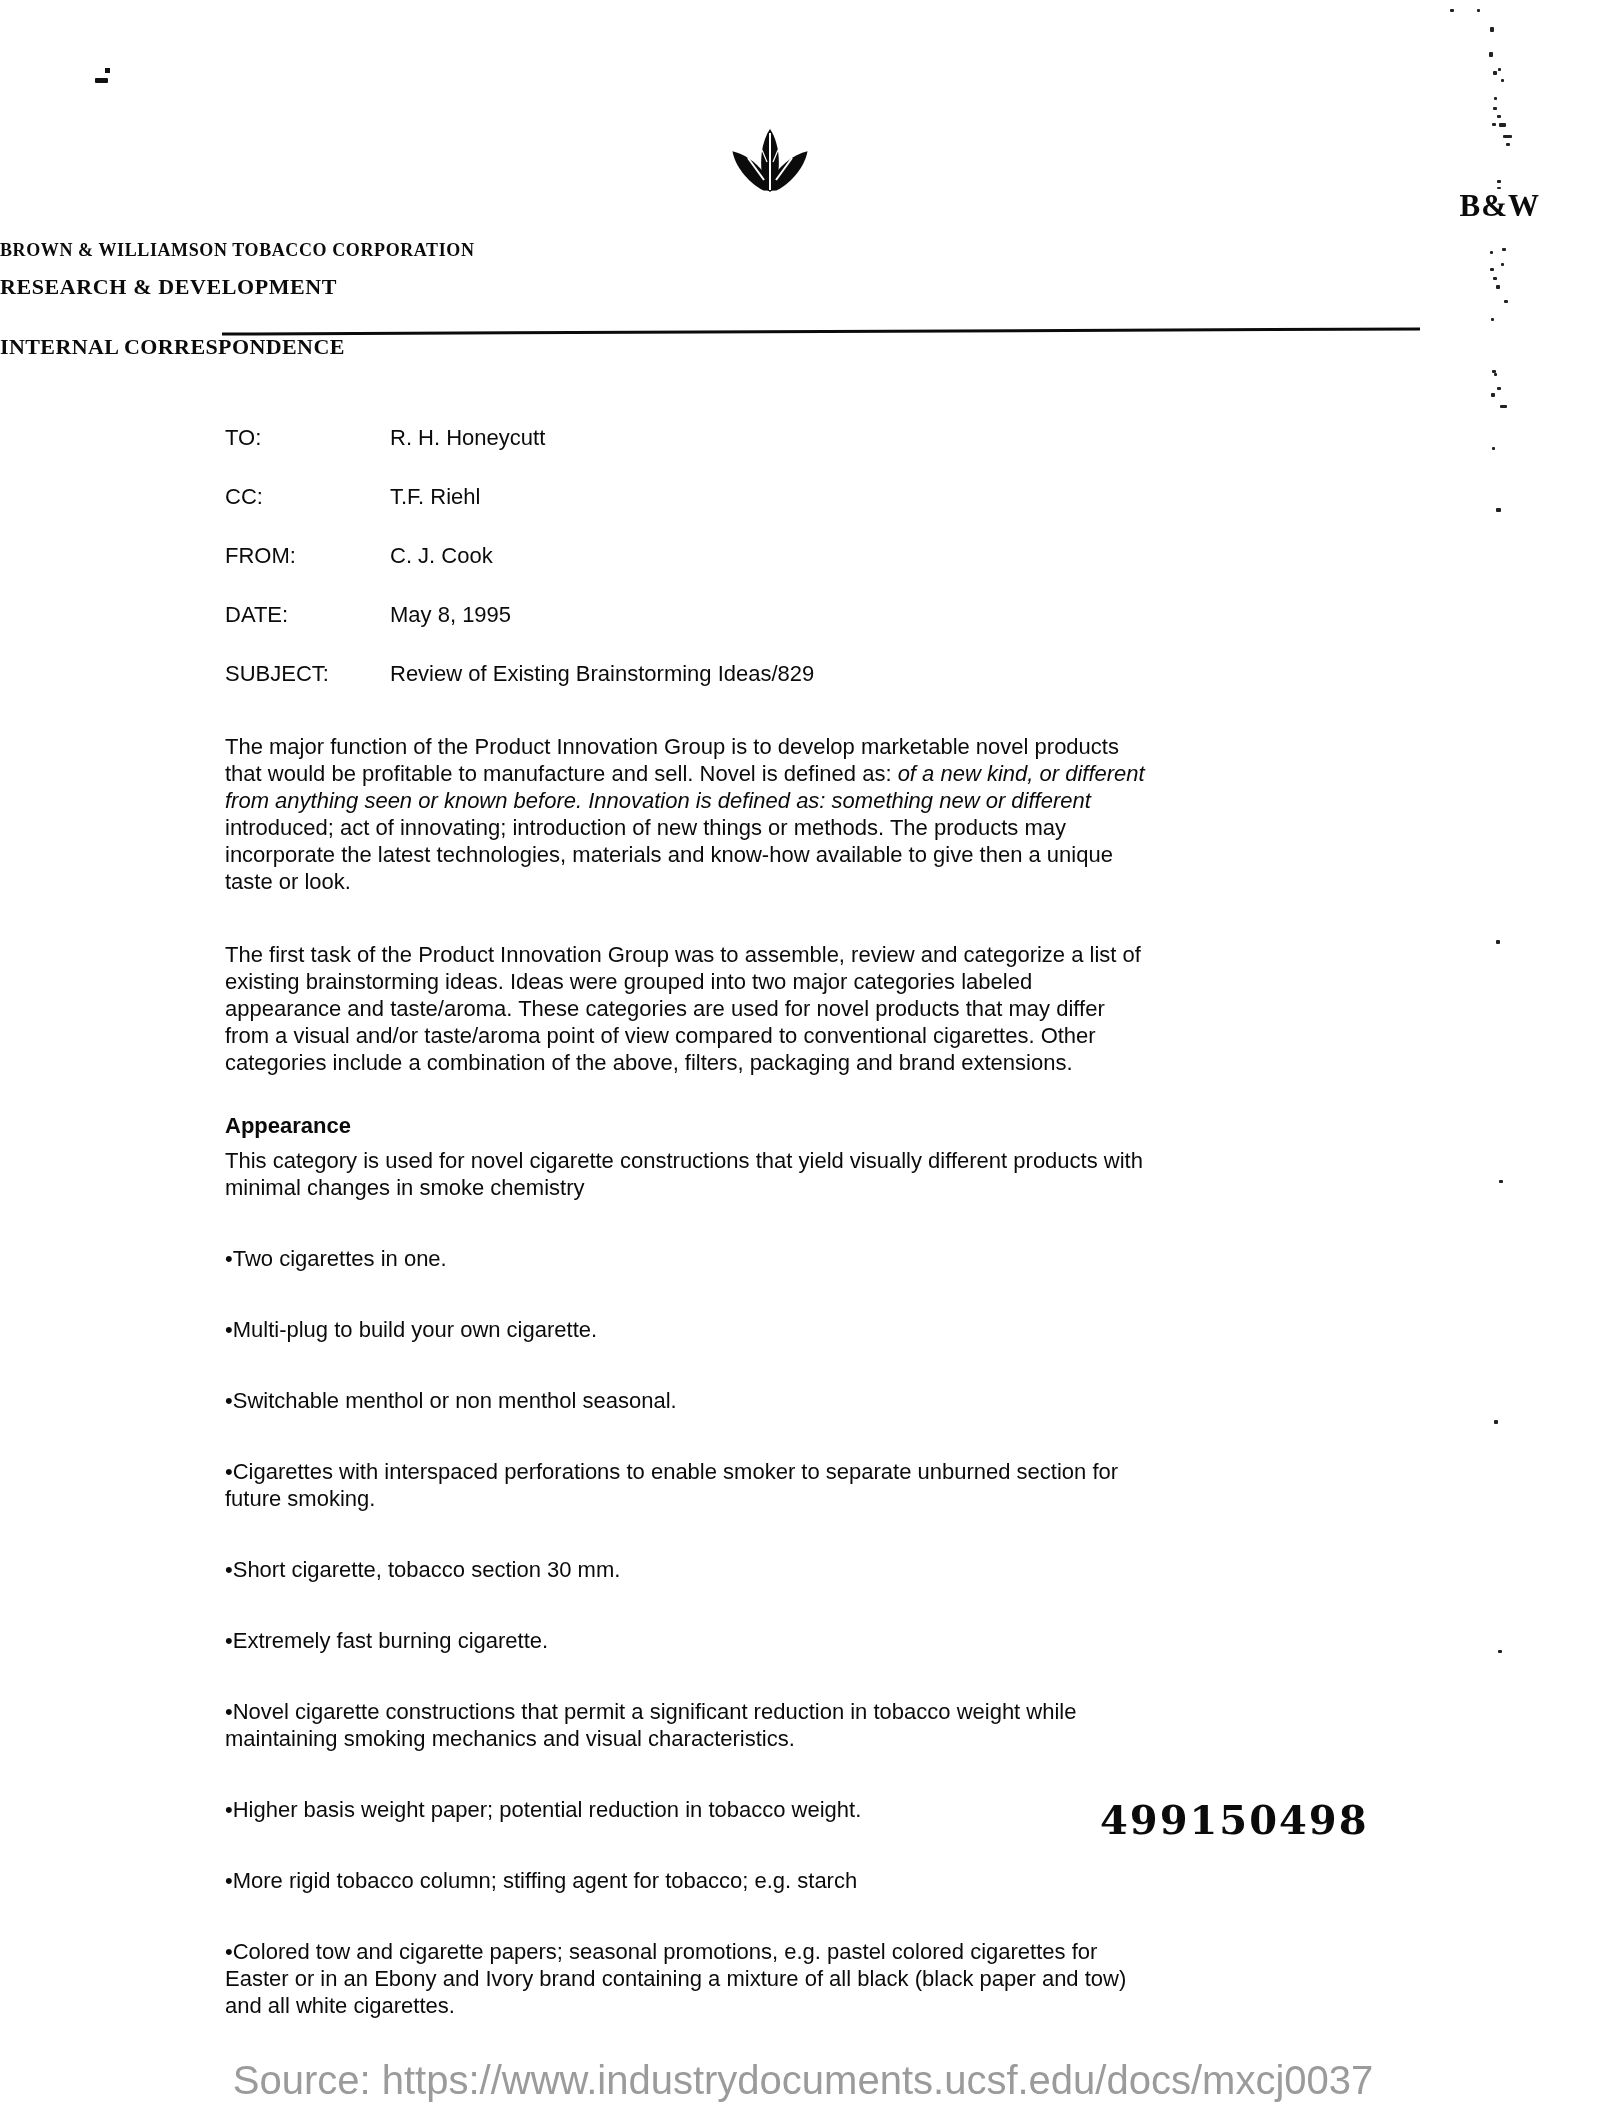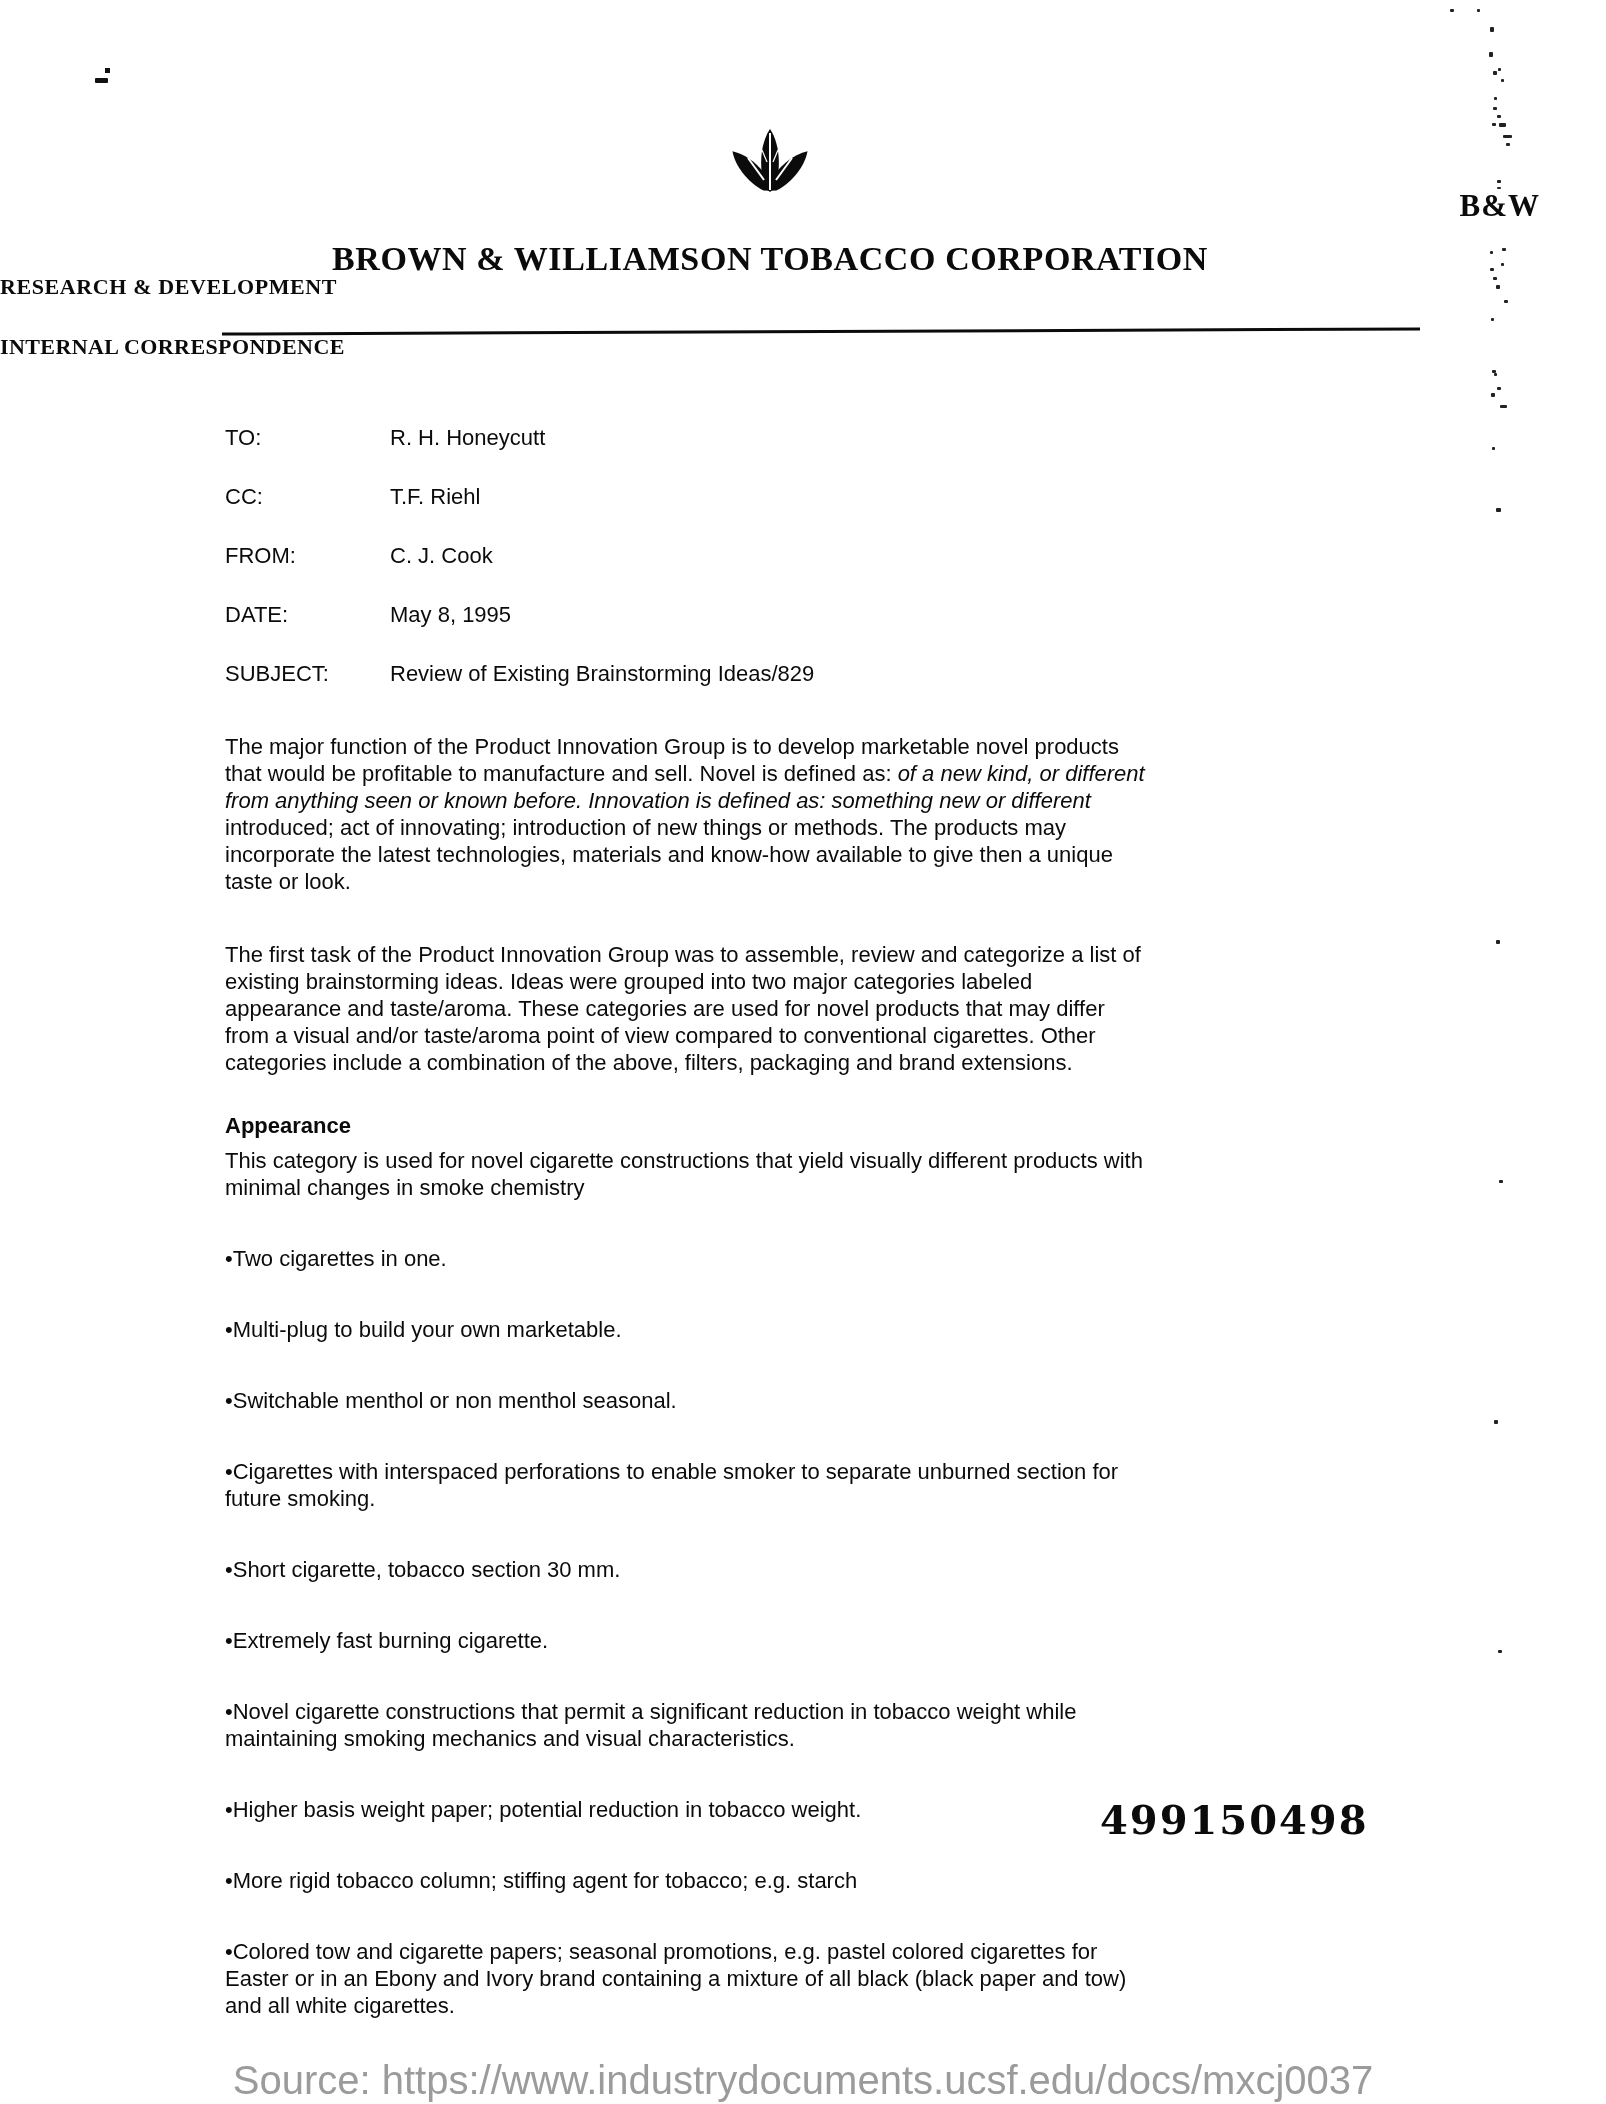--- a/index.html
+++ b/index.html
@@ -21,23 +21,23 @@
     text-align:right;
   }
   .logo-leaves { display:block; margin:0 auto; }
   .logo-text {
     display:block; margin-top:-4px;
     font-family:"Liberation Serif", serif;
     font-weight:bold; font-size:31px; letter-spacing:1px;
   }
   .company-line {
     position:absolute; top:240px; left:0; width:1540px;
-    text-align:center;
-    font-family:"Liberation Serif", serif;
-    font-weight:bold; font-size:34px; letter-spacing:0.6px;
+    text-align:left;
+    font-family:"Liberation Serif", serif;
+    font-weight:bold; font-size:18px; letter-spacing:0.6px;
   }
   .division-line {
     position:absolute; top:274px; left:0; width:1540px;
     font-family:"Liberation Serif", serif;
     font-weight:bold; font-size:22px; letter-spacing:0.6px;
   }
   .head-rule {
     position:absolute; top:330px; left:222px; width:1198px; height:3px;
     background:#0b0b0b;
     transform:rotate(-0.25deg);
@@ -156,21 +156,21 @@
 appearance and taste/aroma.  These categories are used for novel products that may differ
 from a visual and/or taste/aroma point of view compared to conventional cigarettes.  Other
 categories include a combination of the above, filters, packaging and brand extensions.</p>
 
     <div class="section-heading">Appearance</div>
     <div class="section-intro pre">This category is used for novel cigarette constructions that yield visually different products with
 minimal changes in smoke chemistry</div>
 
     <div class="bullets bullets-1">
       <div class="bullet">Two cigarettes in one.</div>
-      <div class="bullet">Multi-plug to build your own marketable.</div>
+      <div class="bullet">Multi-plug to build your own cigarette.</div>
       <div class="bullet">Switchable menthol or non menthol seasonal.</div>
     </div>
 
     <div class="bullets bullets-2">
       <div class="bullet pre">Cigarettes with interspaced perforations to enable smoker to separate unburned section for
 future smoking.</div>
       <div class="bullet">Short cigarette, tobacco section 30 mm.</div>
       <div class="bullet">Extremely fast burning cigarette.</div>
     </div>
 

